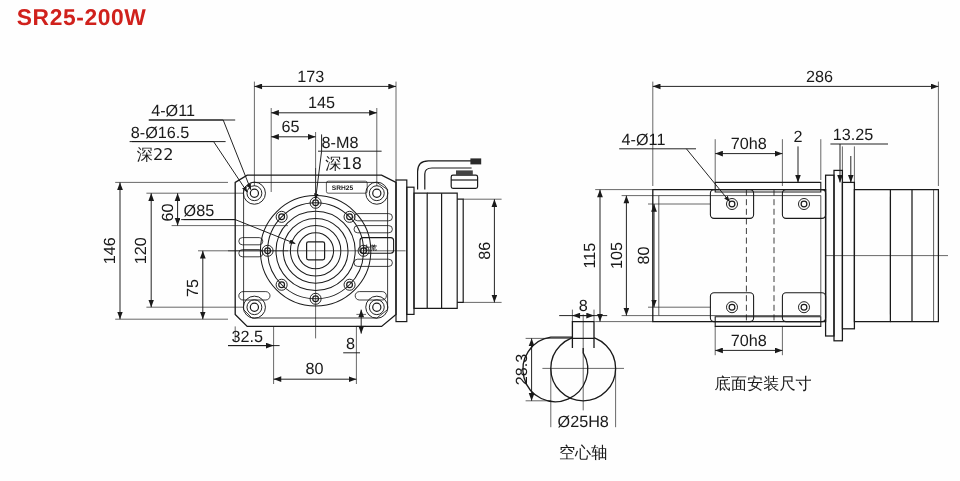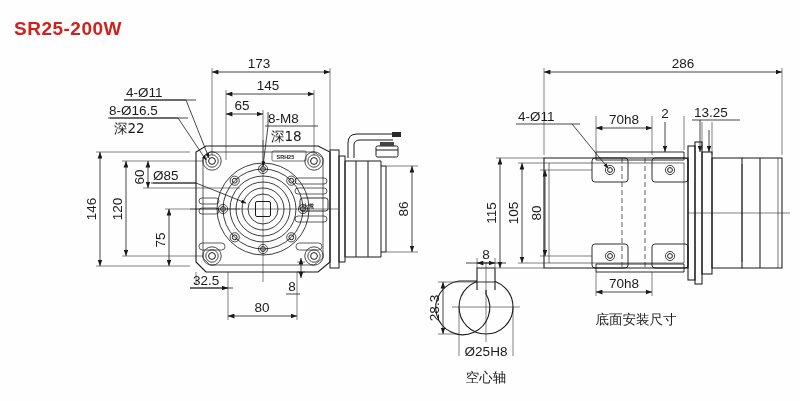--- a/index.html
+++ b/index.html
@@ -3,21 +3,21 @@
 <meta charset="utf-8">
 <style>
   html,body{margin:0;padding:0;background:#ffffff;}
   body{
     width:800px;height:401px;position:relative;overflow:hidden;
     font-family:"Liberation Sans","DejaVu Sans",sans-serif;
     background:#fefefe;
   }
   #root{position:absolute;left:0;top:0;width:800px;height:401px;}
   #title{
-    position:absolute;left:14px;top:18px;
+    position:absolute;left:14px;top:5px;
     font-size:19px;font-weight:bold;color:#d0211c;
     letter-spacing:0.5px;white-space:nowrap;
   }
   svg{position:absolute;left:0;top:0;}
   .dimtxt{
     font-family:"Liberation Sans","DejaVu Sans",sans-serif;
     font-size:13.5px;fill:#1a1a1a;
   }
   .dimtxt-tiny{
     font-family:"Liberation Sans","DejaVu Sans",sans-serif;

